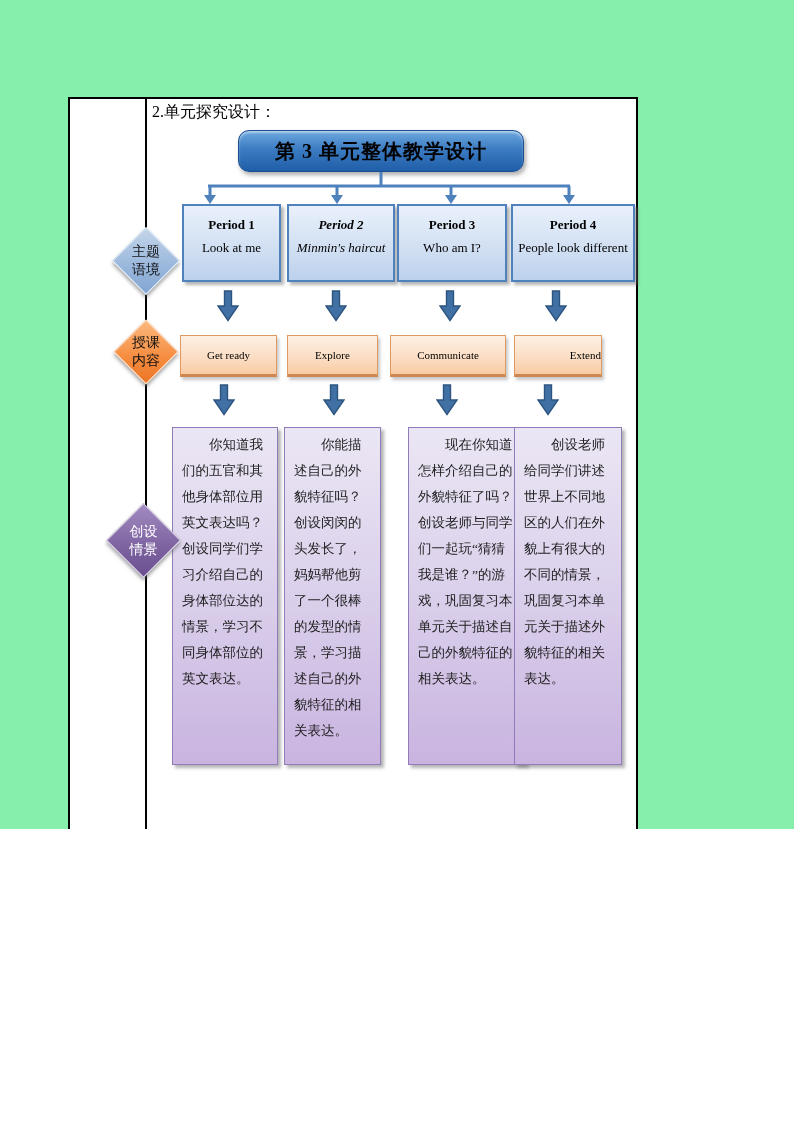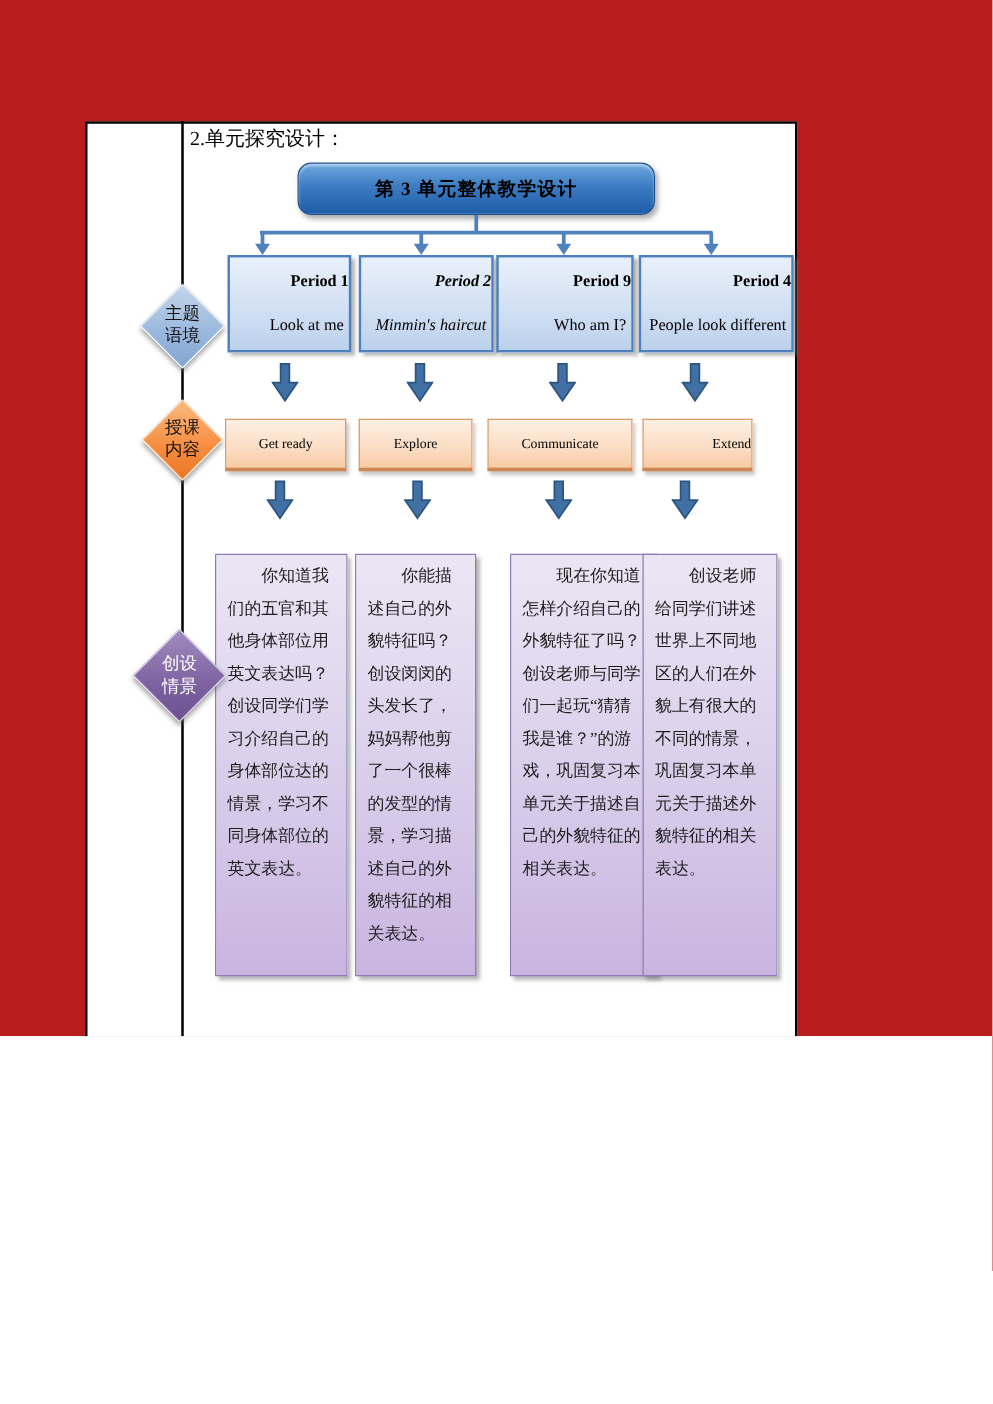--- a/index.html
+++ b/index.html
@@ -1,17 +1,17 @@
 <!DOCTYPE html>
 <html><head>
 <meta charset="utf-8">
 <style>
   html,body{margin:0;padding:0;background:#ffffff;}
   .page{
-    position:relative;width:794px;height:829px;background:#b91c1c;overflow:hidden;
+    position:relative;width:794px;height:829px;background:#86efac;overflow:hidden;
     font-family:"Liberation Serif","DejaVu Serif",serif;color:#000;
   }
   
   .table-frame{
     position:absolute;left:68px;top:97px;width:570px;height:759px;
     border:2px solid #000;box-sizing:border-box;background:#fff;
   }
   .table-divider{
     position:absolute;left:145px;top:97px;width:2px;height:759px;background:#000;
   }
@@ -20,33 +20,33 @@
     position:absolute;left:152px;top:101px;font-size:16px;line-height:22px;color:#000;
   }
   
   .banner{
     position:absolute;left:238px;top:130px;width:286px;height:42px;box-sizing:border-box;
     border-radius:11px;border:1px solid #1c4f92;
     background:linear-gradient(180deg,#6ea8de 0%,#3c7cc2 45%,#1f5ea8 100%);
     box-shadow:2px 3px 4px rgba(120,120,120,.6), inset 0 2px 2px rgba(255,255,255,.45);
     display:flex;align-items:center;justify-content:center;
   }
-  .banner-text{font-size:15px;font-weight:bold;color:#000;letter-spacing:1px;}
+  .banner-text{font-size:20px;font-weight:bold;color:#000;letter-spacing:1px;}
   
   .connector{position:absolute;left:178px;top:170px;}
   
   .pbox{
     position:absolute;top:204px;height:78px;box-sizing:border-box;
     border:2px solid #4f81bd;
     background:linear-gradient(180deg,#e9f1fb 0%,#d2e0f3 55%,#bcd1ec 100%);
     box-shadow:3px 3px 3px rgba(110,110,110,.5);
-    display:flex;flex-direction:column;align-items:flex-end;padding-top:10px;text-align:center;
+    display:flex;flex-direction:column;align-items:center;padding-top:10px;text-align:center;
   }
   .pbox .ptitle{font-size:13px;font-weight:bold;line-height:18px;}
-  .pbox .psub{font-size:13px;line-height:19px;margin-top:16px;padding:0 4px;}
+  .pbox .psub{font-size:13px;line-height:19px;margin-top:4px;padding:0 4px;}
   .p1{left:182px;width:99px;}
   .p2{left:287px;width:108px;font-style:italic;}
   .p3{left:397px;width:110px;}
   .p4{left:511px;width:124px;}
   
   .barrow{position:absolute;width:22px;height:32px;}
   .a1{left:217px;top:290px;} .a2{left:325px;top:290px;} .a3{left:439px;top:290px;} .a4{left:545px;top:290px;}
   .b1{left:213px;top:384px;} .b2{left:323px;top:384px;} .b3{left:436px;top:384px;} .b4{left:537px;top:384px;}
   
   .obox{
@@ -60,21 +60,20 @@
   .o1{left:180px;width:97px;}
   .o2{left:287px;width:91px;}
   .o3{left:390px;width:116px;}
   .o4{left:514px;width:88px;justify-content:flex-end;}
   
   .sbox{
     position:absolute;top:427px;height:338px;box-sizing:border-box;
     border:1.5px solid #8f7cb8;
     background:linear-gradient(180deg,#ebe6f4 0%,#dcd2ec 45%,#c9b4e0 100%);
     box-shadow:3px 3px 3px rgba(120,120,120,.55);
-    margin-top:16px;
   }
   .sbox .stext{
     margin:4px 9px;font-size:13.5px;line-height:26px;color:#1d1d1d;
     text-indent:2em;font-family:"Liberation Serif","DejaVu Serif",serif;
   }
   .s1{left:172px;width:106px;}
   .s2{left:284px;width:97px;}
   .s3{left:408px;width:118px;}
   .s4{left:514px;width:108px;}
   
@@ -124,21 +123,21 @@
 
   <div class="pbox p1">
     <div class="ptitle">Period 1</div>
     <div class="psub">Look at me</div>
   </div>
   <div class="pbox p2">
     <div class="ptitle">Period 2</div>
     <div class="psub">Minmin's haircut</div>
   </div>
   <div class="pbox p3">
-    <div class="ptitle">Period 9</div>
+    <div class="ptitle">Period 3</div>
     <div class="psub">Who am I?</div>
   </div>
   <div class="pbox p4">
     <div class="ptitle">Period 4</div>
     <div class="psub">People look different</div>
   </div>
 
   <svg class="barrow a1" viewBox="0 0 22 32">
       <path d="M7.5 1 H14.5 V16 H21 L11 30.5 L1 16 H7.5 Z" fill="#4170a4" stroke="#2d547f" stroke-width="1.4"></path>
     </svg>

